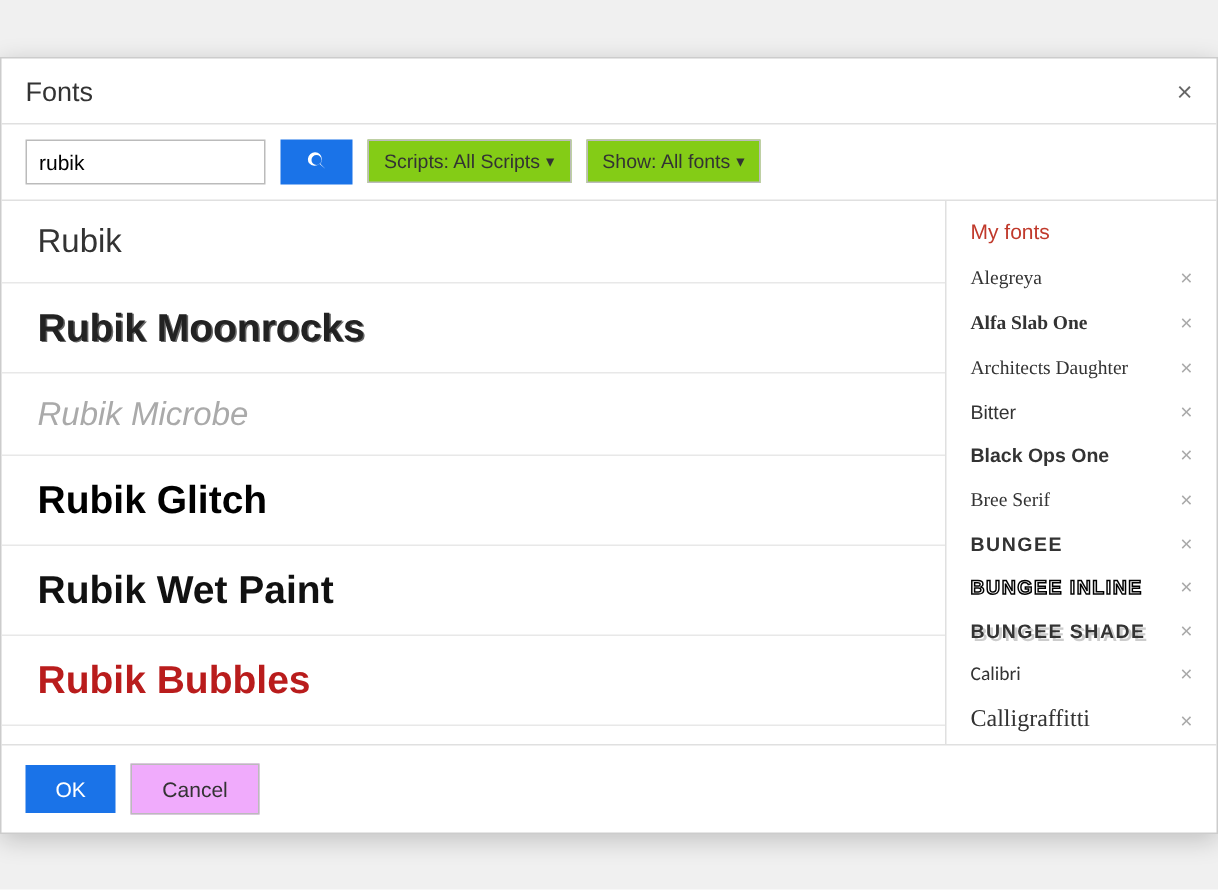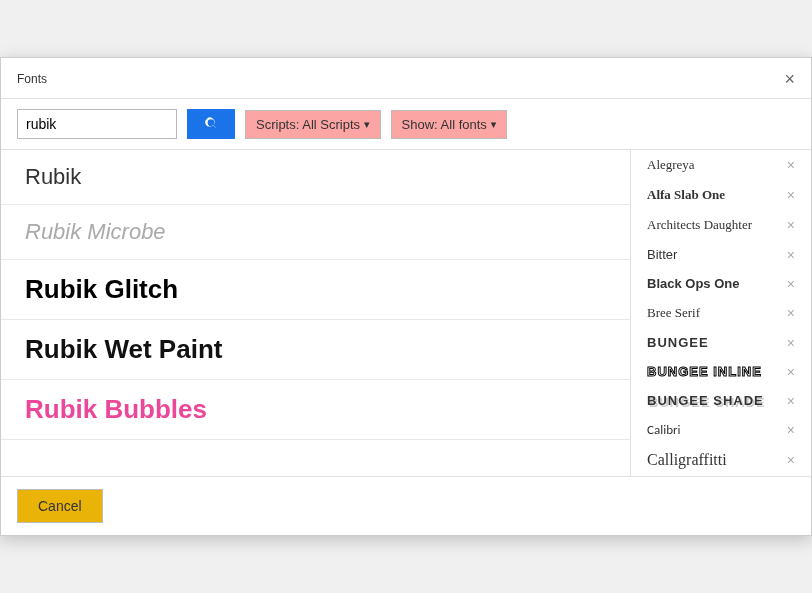--- a/index.html
+++ b/index.html
@@ -20,21 +20,21 @@
       flex-direction: column;
     }
     .dialog-header {
       display: flex;
       justify-content: space-between;
       align-items: center;
       padding: 12px 16px 10px 16px;
       border-bottom: 1px solid #e0e0e0;
     }
     .dialog-title {
-      font-size: 12px;
+      font-size: 18px;
       color: #333;
       font-weight: normal;
     }
     .close-btn {
       cursor: pointer;
       font-size: 18px;
       color: #666;
       background: none;
       border: none;
       line-height: 1;
@@ -62,21 +62,21 @@
       align-items: center;
       justify-content: center;
     }
     .search-btn svg {
       fill: white;
       width: 16px;
       height: 16px;
     }
     .filter-btn {
       border: 1px solid #bbb;
-      background: #fca5a5;
+      background: #84cc16;
       padding: 6px 10px;
       font-size: 13px;
       color: #333;
       cursor: pointer;
       display: flex;
       align-items: center;
       gap: 4px;
     }
     .filter-btn::after {
       content: '▾';
@@ -102,21 +102,21 @@
     .font-name-rubik-moonrocks { font-size: 26px; font-weight: bold; font-family: Arial Black, sans-serif; color: #222; text-shadow: 1px 1px 0 #666; }
     .font-name-rubik-microbe {
       font-size: 22px;
       color: #aaa;
       font-family: Arial, sans-serif;
       font-style: italic;
     }
     .font-name-rubik-glitch { font-size: 26px; font-weight: 900; font-family: Arial Black, sans-serif; color: #000; }
     .font-name-rubik-beastly { font-size: 26px; font-weight: 900; font-family: Arial Black, sans-serif; color: #000; }
     .font-name-rubik-wet-paint { font-size: 26px; font-weight: 900; font-family: Arial Black, sans-serif; color: #111; }
-    .font-name-rubik-bubbles { font-size: 26px; font-weight: 900; font-family: Arial Black, sans-serif; color: #ec4899; text-align: center; }
+    .font-name-rubik-bubbles { font-size: 26px; font-weight: 900; font-family: Arial Black, sans-serif; color: #b91c1c; text-align: center; }
     .my-fonts-panel {
       width: 180px;
       padding: 0;
       overflow-y: auto;
       max-height: 440px;
     }
     .my-fonts-header {
       padding: 12px 16px 8px 16px;
       font-size: 14px;
       color: #c0392b;
@@ -155,21 +155,21 @@
     }
     .ok-btn {
       background: #1a73e8;
       color: #fff;
       border: none;
       padding: 8px 20px;
       font-size: 14px;
       cursor: pointer;
     }
     .cancel-btn {
-      background: #eab308;
+      background: #f0abfc;
       color: #333;
       border: 1px solid #bbb;
       padding: 8px 20px;
       font-size: 14px;
       cursor: pointer;
     }
   </style>
 </head>
 <body>
 
@@ -191,34 +191,38 @@
     <button class="filter-btn">Show: All fonts</button>
   </div>
 
   <div class="dialog-body">
 
     <div class="font-list-panel">
       <div class="font-item">
         <span class="font-name-rubik">Rubik</span>
       </div>
       <div class="font-item">
+        <span class="font-name-rubik-moonrocks">Rubik Moonrocks</span>
+      </div>
+      <div class="font-item">
         <span class="font-name-rubik-microbe">Rubik Microbe</span>
       </div>
       <div class="font-item">
         <span class="font-name-rubik-glitch">Rubik Glitch</span>
       </div>
       <div class="font-item">
         <span class="font-name-rubik-wet-paint">Rubik Wet Paint</span>
       </div>
       <div class="font-item">
         <span class="font-name-rubik-bubbles">Rubik Bubbles</span>
       </div>
     </div>
 
     <div class="my-fonts-panel">
+      <div class="my-fonts-header">My fonts</div>
 
       <div class="my-font-item">
         <span style="font-family: Georgia, serif; font-size:13px;">Alegreya</span>
         <button class="remove-btn">×</button>
       </div>
       <div class="my-font-item">
         <span class="alfa-slab">Alfa Slab One</span>
         <button class="remove-btn">×</button>
       </div>
       <div class="my-font-item">
@@ -255,16 +259,17 @@
       </div>
       <div class="my-font-item">
         <span class="calligraffitti">Calligraffitti</span>
         <button class="remove-btn">×</button>
       </div>
     </div>
 
   </div>
 
   <div class="dialog-footer">
+    <button class="ok-btn">OK</button>
     <button class="cancel-btn">Cancel</button>
   </div>
 
 </div>
 
 </body></html>

